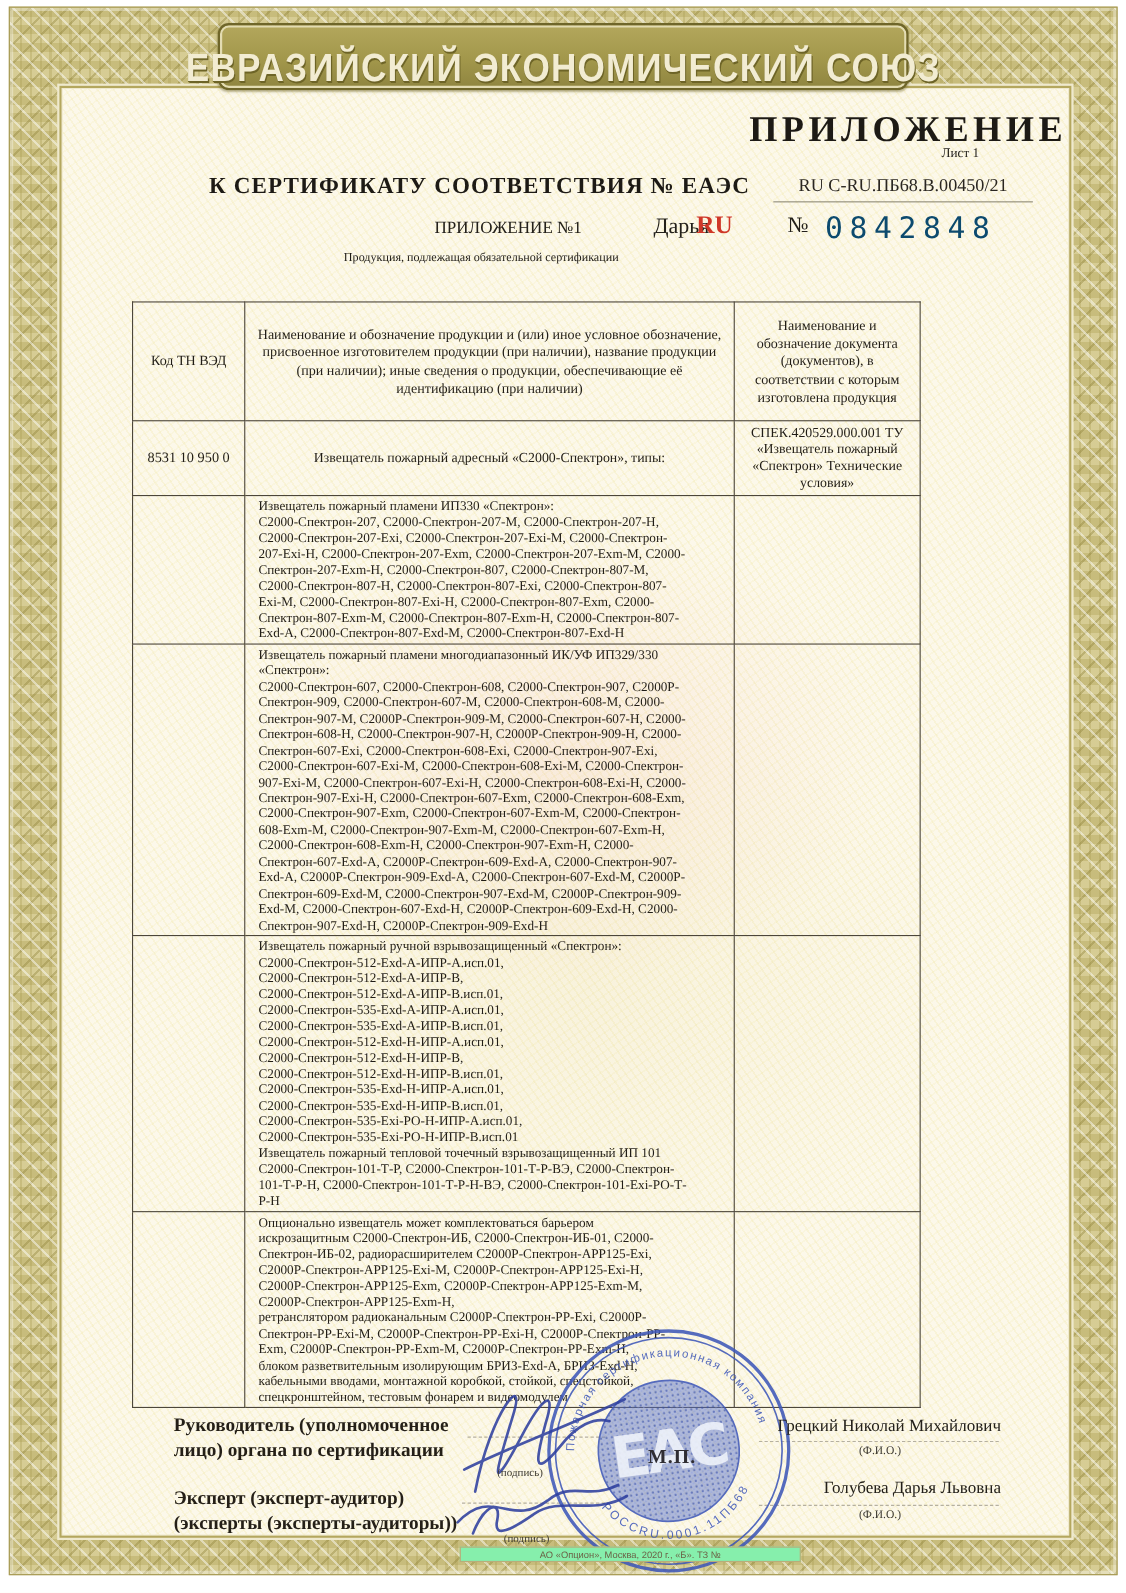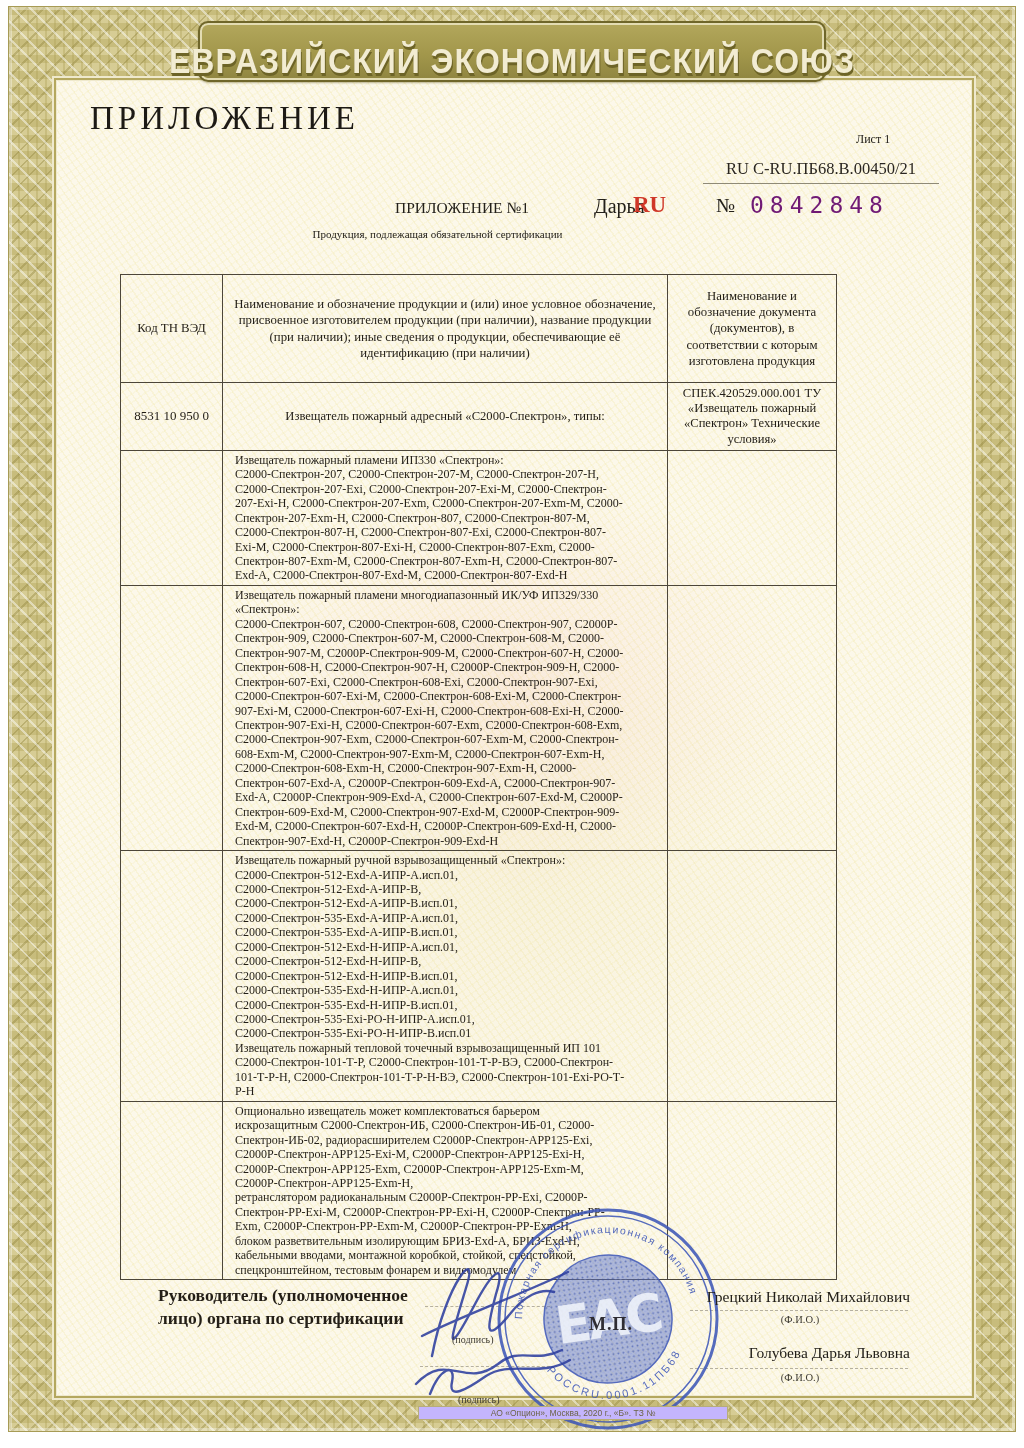--- a/index.html
+++ b/index.html
@@ -33,35 +33,35 @@
   .union-badge{position:absolute;top:21px;left:50%;transform:translateX(-50%);
     width:624px;height:57px;border-radius:10px;z-index:4;
     background:linear-gradient(180deg,#b3a75c 0%,#a2974b 55%,#8f8540 100%);
     border:2px solid #6f662a;
     box-shadow:inset 0 0 0 2px #e3dcb2, 0 1px 2px rgba(120,110,50,.5);
     display:flex;align-items:flex-end;justify-content:center;}
   .union-badge span{font-family:"Liberation Sans",sans-serif;font-weight:bold;font-size:32px;
     letter-spacing:1px;color:#f2ecd2;text-shadow:1px 2px 0 #6d6427,0 1px 0 #6d6427;
     transform:scaleY(1.12);white-space:nowrap;}
 
-  .doc-title{position:absolute;top:100px;left:54px;width:916px;text-align:left;
-    font-weight:normal;font-size:33px;letter-spacing:4px;color:#1d1a15;z-index:3;padding-left:36px;}
+  .doc-title{position:absolute;top:100px;left:54px;width:916px;text-align:right;
+    font-weight:bold;font-size:33px;letter-spacing:4px;color:#1d1a15;z-index:3;}
   .sheet{position:absolute;top:132px;left:856px;font-size:12px;color:#23201a;z-index:3;}
 
   .cert-label{position:absolute;top:156px;left:190px;font-weight:bold;font-size:21px;
     letter-spacing:1px;color:#1d1a15;z-index:3;}
   .cert-number{position:absolute;top:159px;left:703px;width:236px;text-align:center;
     font-size:16.5px;color:#2a2620;border-bottom:1.5px solid #8f8a77;padding-bottom:4px;z-index:3;}
 
   .appendix-no{position:absolute;top:199px;left:395px;font-size:15.5px;color:#23201a;z-index:3;}
   .series-label{position:absolute;top:195px;left:594px;font-size:20px;color:#23201a;z-index:3;}
   .series-value{position:absolute;top:192px;left:633px;font-weight:bold;font-size:23px;color:#cf3728;z-index:3;}
   .num-sign{position:absolute;top:194px;left:716px;font-size:20px;color:#23201a;z-index:3;}
   .blank-number{position:absolute;top:192px;left:750px;font-family:"DejaVu Sans Mono",monospace;
-    font-size:23px;color:#701a75;letter-spacing:6px;z-index:3;text-align:right;}
+    font-size:27px;color:#0c4a6e;letter-spacing:6px;z-index:3;text-align:right;}
 
   .subtitle{position:absolute;top:228px;left:54px;width:767px;text-align:center;
     font-size:11px;color:#1f1c16;z-index:3;}
 
   
   .ctable{position:absolute;left:120px;top:274px;width:716px;border-collapse:collapse;
     table-layout:fixed;color:#211d16;z-index:3;}
   .ctable td{border:1.5px solid #4c463a;overflow:hidden;}
   .r0{height:108px}.r1{height:62px}.r2{height:133px}.r3{height:260px}.r4{height:247px}.r5{height:172px}
   .cell-header{font-size:12.8px;line-height:16.2px;text-align:center;vertical-align:middle;padding:3px 6px;}
@@ -87,38 +87,39 @@
   .n1{top:1288px}.n2{top:1344px}
   .fio-caption{position:absolute;left:690px;width:220px;text-align:center;font-size:10.5px;color:#3d3a32;z-index:7;}
   .f1{top:1314px}.f2{top:1372px}
   .mp-mark{position:absolute;left:589px;top:1314px;font-weight:bold;font-size:18px;
     letter-spacing:1px;color:#2f2d33;z-index:7;}
 
   .signature-svg{position:absolute;left:400px;top:1238px;z-index:6;}
   .stamp-svg{position:absolute;left:492px;top:1203px;z-index:5;opacity:.88;transform:rotate(-8deg);}
 
   .imprint{position:absolute;left:418px;top:1406px;width:300px;text-align:center;z-index:8;
-    background:#c4b5fd;border:1px solid #b7ad7a;padding:1px 4px;
+    background:#86efac;border:1px solid #b7ad7a;padding:1px 4px;
     font-family:"Liberation Sans",sans-serif;font-size:8.5px;color:#6b6347;}
 </style>
 </head>
 <body>
 
 <div class="page">
 
   <div class="border-frame"></div>
   <div class="inner-page"></div>
 
   <div class="union-badge">
     <span>ЕВРАЗИЙСКИЙ ЭКОНОМИЧЕСКИЙ СОЮЗ</span>
   </div>
 
   <div class="doc-title">ПРИЛОЖЕНИЕ</div>
   <div class="sheet">Лист 1</div>
 
+  <div class="cert-label">К СЕРТИФИКАТУ СООТВЕТСТВИЯ № ЕАЭС</div>
   <div class="cert-number">RU С-RU.ПБ68.В.00450/21</div>
 
   <div class="appendix-no">ПРИЛОЖЕНИЕ №1</div>
   <div class="series-label">Дарья</div>
   <div class="series-value">RU</div>
   <div class="num-sign">№</div>
   <div class="blank-number">0842848</div>
 
   <div class="subtitle">Продукция, подлежащая обязательной сертификации</div>
 
@@ -209,20 +210,22 @@
 блоком разветвительным изолирующим БРИЗ-Exd-А, БРИЗ-Exd-Н,
 кабельными вводами, монтажной коробкой, стойкой, спецстойкой,
 спецкронштейном, тестовым фонарем и видеомодулем</td>
       <td class="cell-doc"></td>
     </tr>
   </tbody>
     </table>
 
   <div class="role1">Руководитель (уполномоченное
 лицо) органа по сертификации</div>
+  <div class="role2">Эксперт (эксперт-аудитор)
+(эксперты (эксперты-аудиторы))</div>
 
   <div class="sig-line sl1"></div>
   <div class="sig-line sl2"></div>
   <div class="sig-line nl1"></div>
   <div class="sig-line nl2"></div>
 
   <div class="sign-caption sc1">(подпись)</div>
   <div class="sign-caption sc2">(подпись)</div>
 
   <div class="name n1">Грецкий Николай Михайлович</div>

